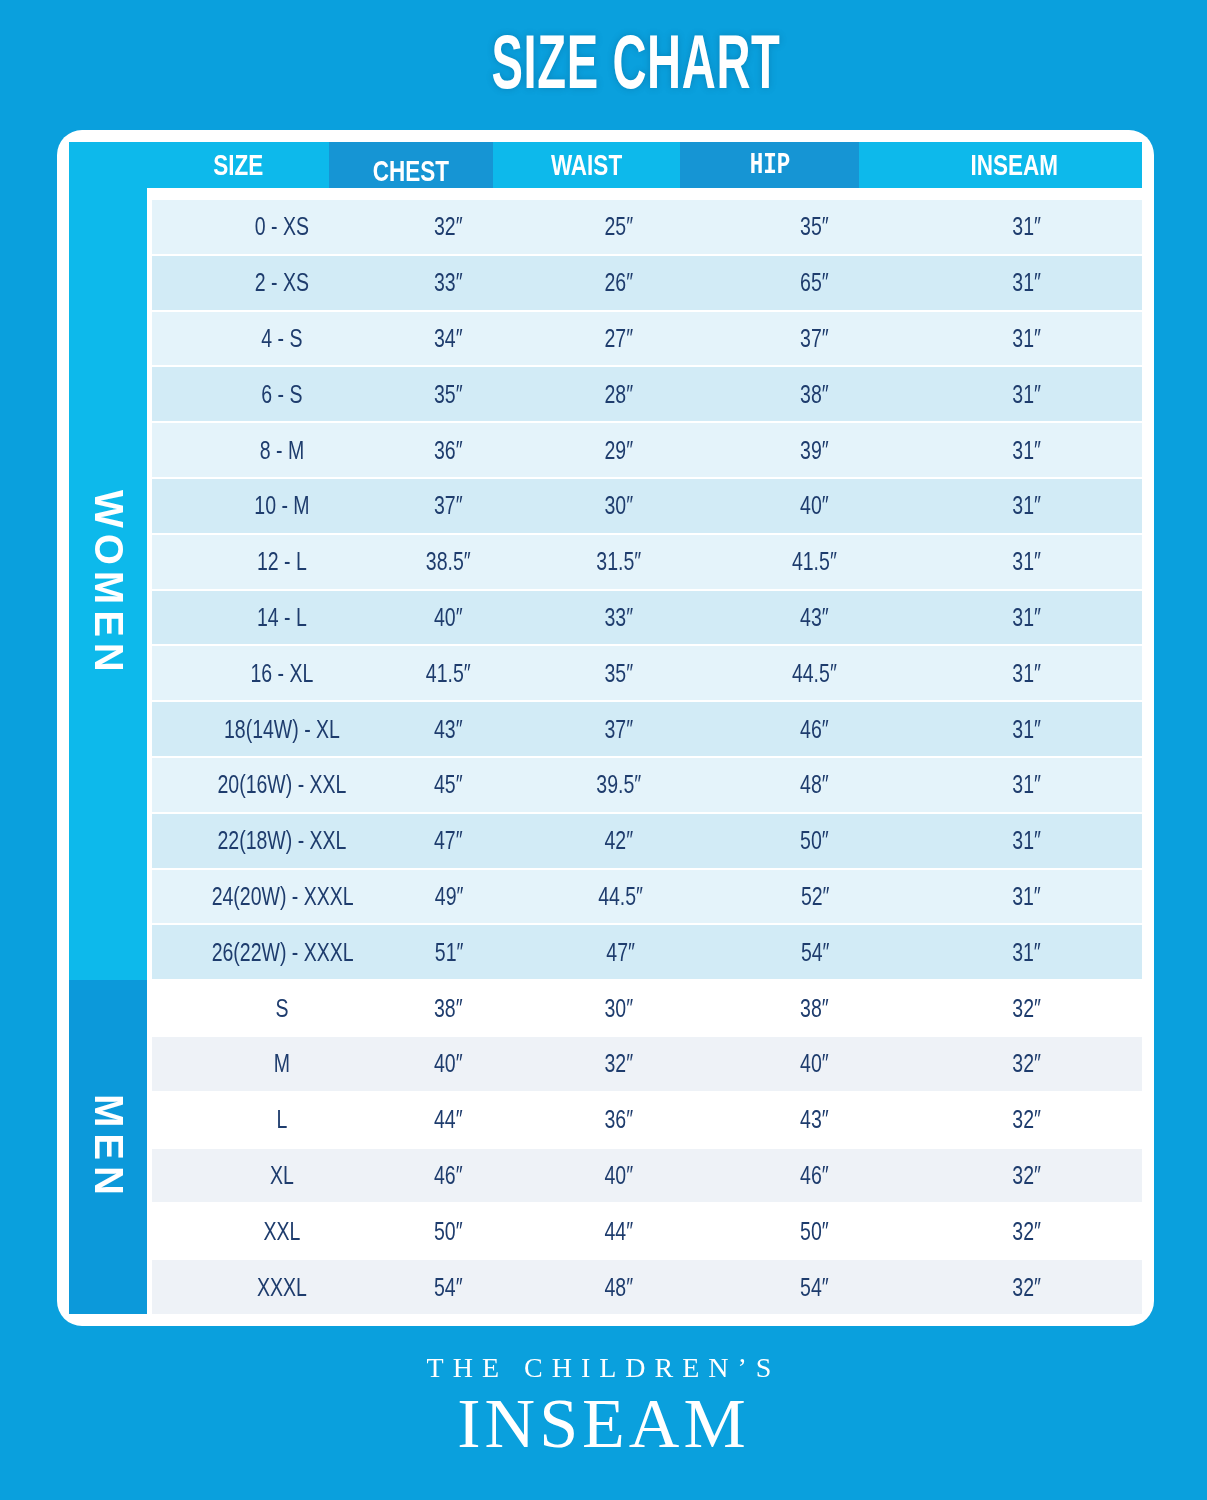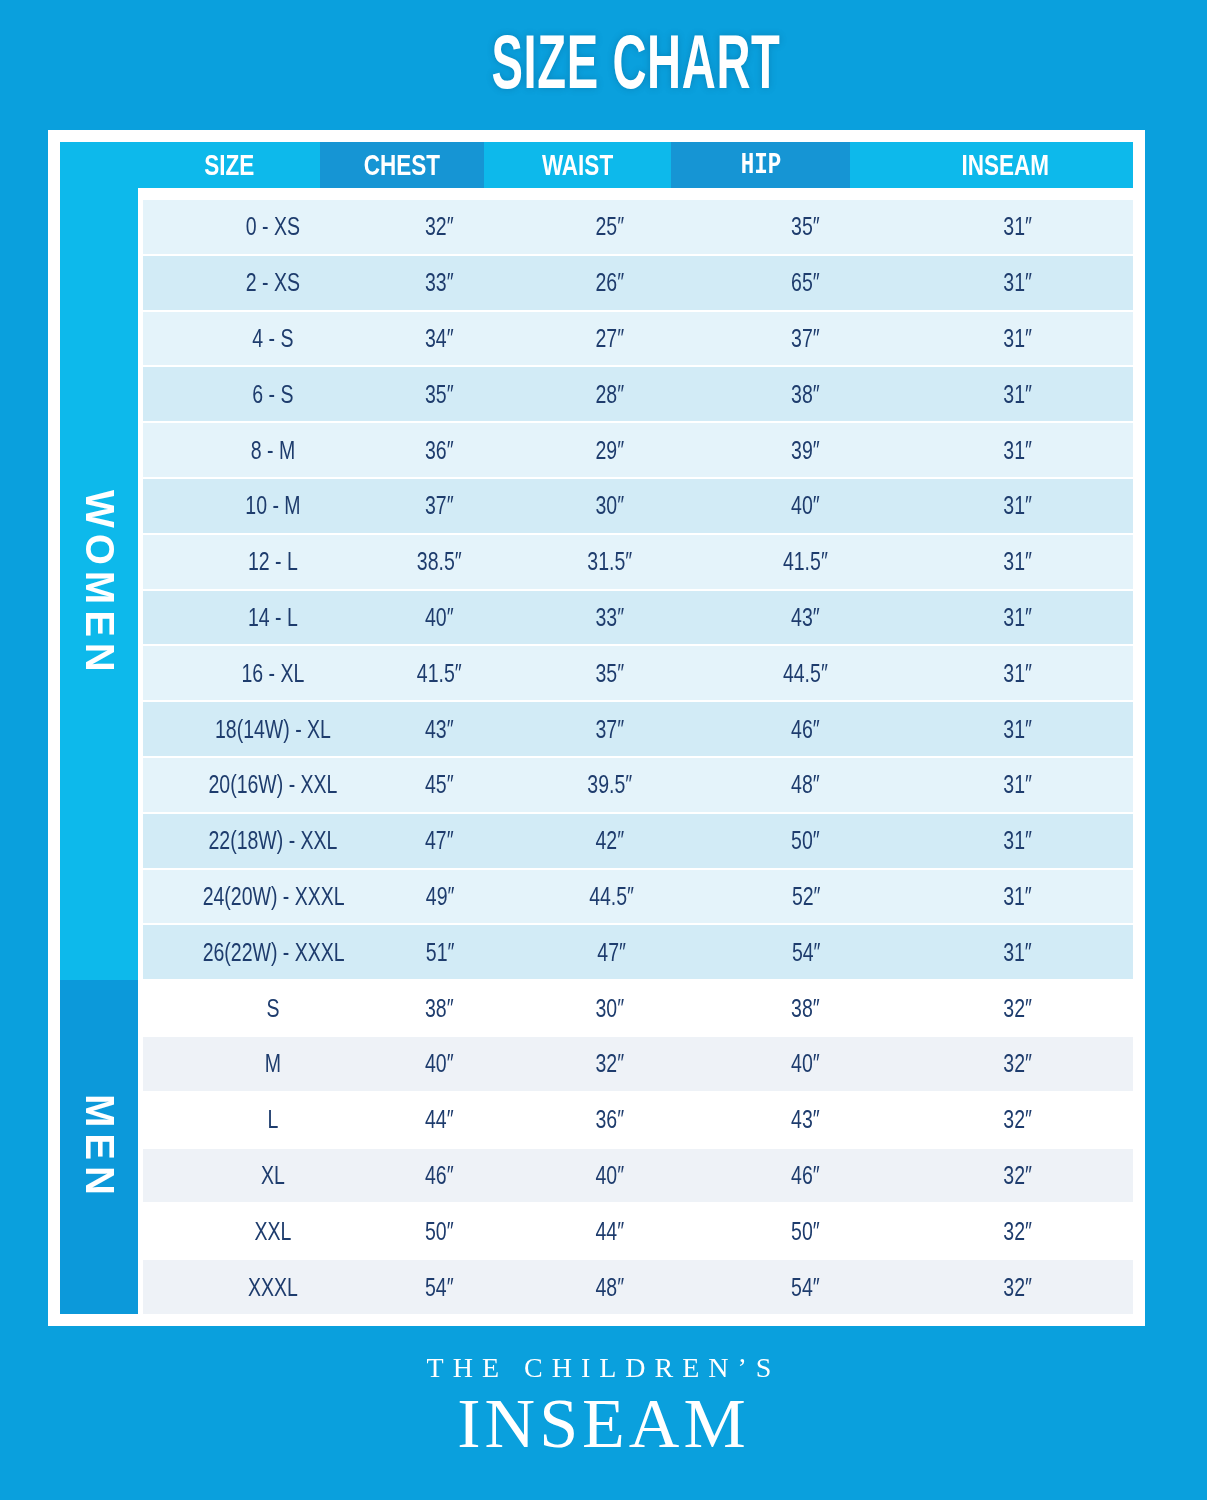--- a/index.html
+++ b/index.html
@@ -13,34 +13,35 @@
   .title-wrap{position:absolute;top:18px;left:0;width:100%;text-align:center;margin-left:32px;}
   .title{
     display:inline-block;
     font-size:76px;font-weight:bold;color:#ffffff;
     transform:scaleX(0.62);
     letter-spacing:1px;
     text-shadow:0 0 10px rgba(8,70,110,0.30);
     white-space:nowrap;
   }
   .frame{
-    position:absolute;left:48px;top:130px;width:1097px;height:1196px;
+    position:absolute;left:57px;top:130px;width:1097px;height:1196px;
     background:#ffffff;
+    border-radius:25px;
   }
   .header-row{
     position:absolute;left:12px;top:12px;width:1073px;height:46px;
     display:flex;
   }
   .hcell{
     display:flex;align-items:center;justify-content:center;
     color:#ffffff;font-weight:bold;font-size:30px;
   }
   .squeeze{display:inline-block;transform:scaleX(0.75);white-space:nowrap;}
   .hc-size{width:278px;padding-left:78px;box-sizing:border-box;background:#0db9eb;}
-  .hc-chest{width:180px;background:#1695d4;}
+  .hc-chest{width:180px;background:#1695d4;align-items:flex-end;}
   .hc-waist{width:206px;background:#0db9eb;}
   .hc-hip{width:197px;background:#1695d4;font-family:Liberation Mono, monospace;}
   .hc-inseam{width:280px;background:#0db9eb;padding-left:28px;}
 
   .band-women{
     position:absolute;left:12px;top:58px;width:78px;height:792px;
     background:#0db9eb;display:flex;align-items:center;justify-content:center;
   }
   .band-men{
     position:absolute;left:12px;top:850px;width:78px;height:334px;

